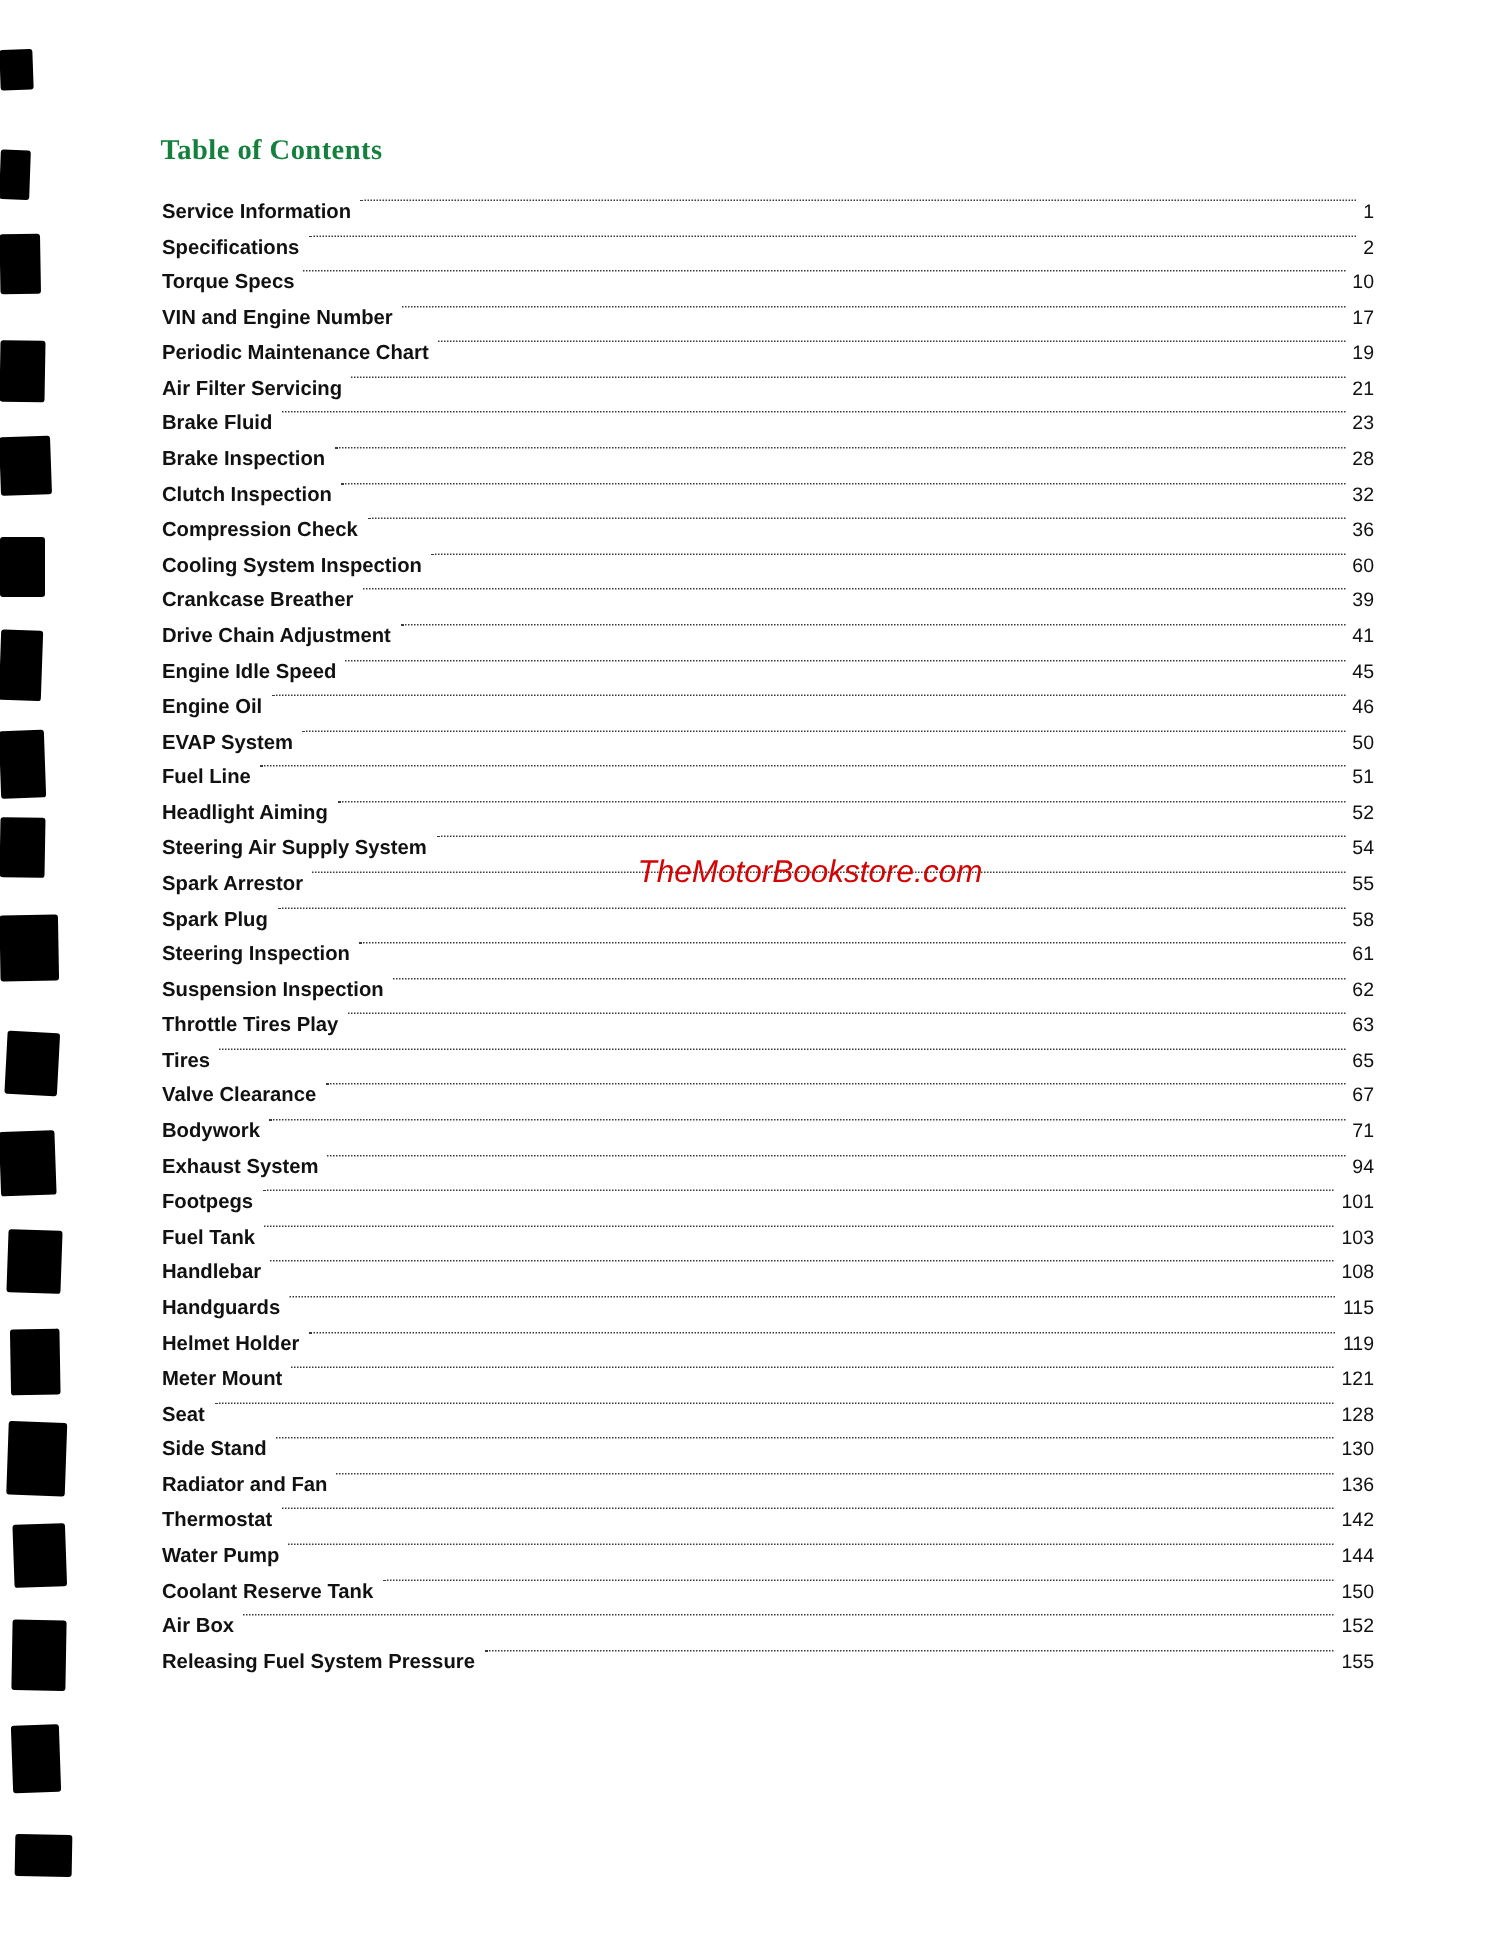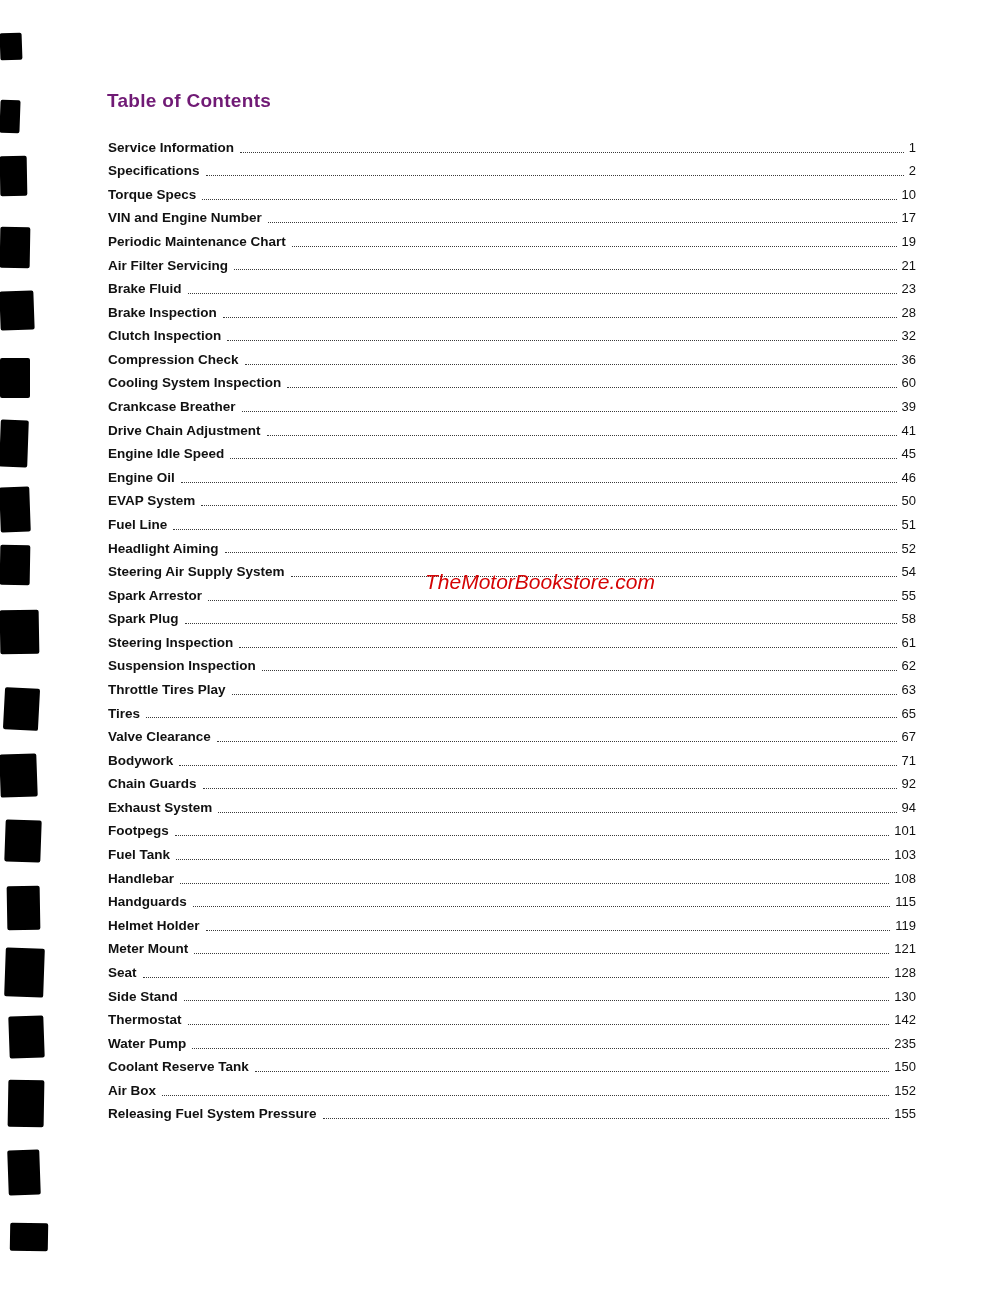--- a/index.html
+++ b/index.html
@@ -19,36 +19,36 @@
   .binding-mark {
     position: absolute;
     background: #000000;
     border-radius: 2px;
   }
   .title {
     position: absolute;
     left: 107px;
     top: 90px;
     margin: 0;
-    font-family: Liberation Sans, sans-serif;
+    font-family: Liberation Serif, serif;
     font-size: 19px;
     font-weight: bold;
-    color: #701a75;
+    color: #15803d;
     letter-spacing: 0.3px;
     text-align: center;
   }
   .toc {
     position: absolute;
     left: 108px;
     top: 133px;
     width: 808px;
   }
   .toc-row {
     display: flex;
-    align-items: flex-end;
+    align-items: flex-start;
     height: 23.59px;
   }
   .toc-label {
     font-weight: bold;
     font-size: 13.5px;
     white-space: nowrap;
     line-height: 1.25;
   }
   .leader {
     flex: 1;
@@ -254,25 +254,20 @@
     <span class="leader"></span>
     <span class="toc-page">67</span>
   </div>
 
   <div class="toc-row">
     <span class="toc-label">Bodywork</span>
     <span class="leader"></span>
     <span class="toc-page">71</span>
   </div>
 
-  <div class="toc-row">
-    <span class="toc-label">Chain Guards</span>
-    <span class="leader"></span>
-    <span class="toc-page">92</span>
-  </div>
 
   <div class="toc-row">
     <span class="toc-label">Exhaust System</span>
     <span class="leader"></span>
     <span class="toc-page">94</span>
   </div>
 
   <div class="toc-row">
     <span class="toc-label">Footpegs</span>
     <span class="leader"></span>
@@ -316,31 +311,36 @@
     <span class="toc-page">128</span>
   </div>
 
   <div class="toc-row">
     <span class="toc-label">Side Stand</span>
     <span class="leader"></span>
     <span class="toc-page">130</span>
   </div>
 
 
+  <div class="toc-row">
+    <span class="toc-label">Radiator and Fan</span>
+    <span class="leader"></span>
+    <span class="toc-page">136</span>
+  </div>
 
   <div class="toc-row">
     <span class="toc-label">Thermostat</span>
     <span class="leader"></span>
     <span class="toc-page">142</span>
   </div>
 
   <div class="toc-row">
     <span class="toc-label">Water Pump</span>
     <span class="leader"></span>
-    <span class="toc-page">235</span>
+    <span class="toc-page">144</span>
   </div>
 
   <div class="toc-row">
     <span class="toc-label">Coolant Reserve Tank</span>
     <span class="leader"></span>
     <span class="toc-page">150</span>
   </div>
 
   <div class="toc-row">
     <span class="toc-label">Air Box</span>

